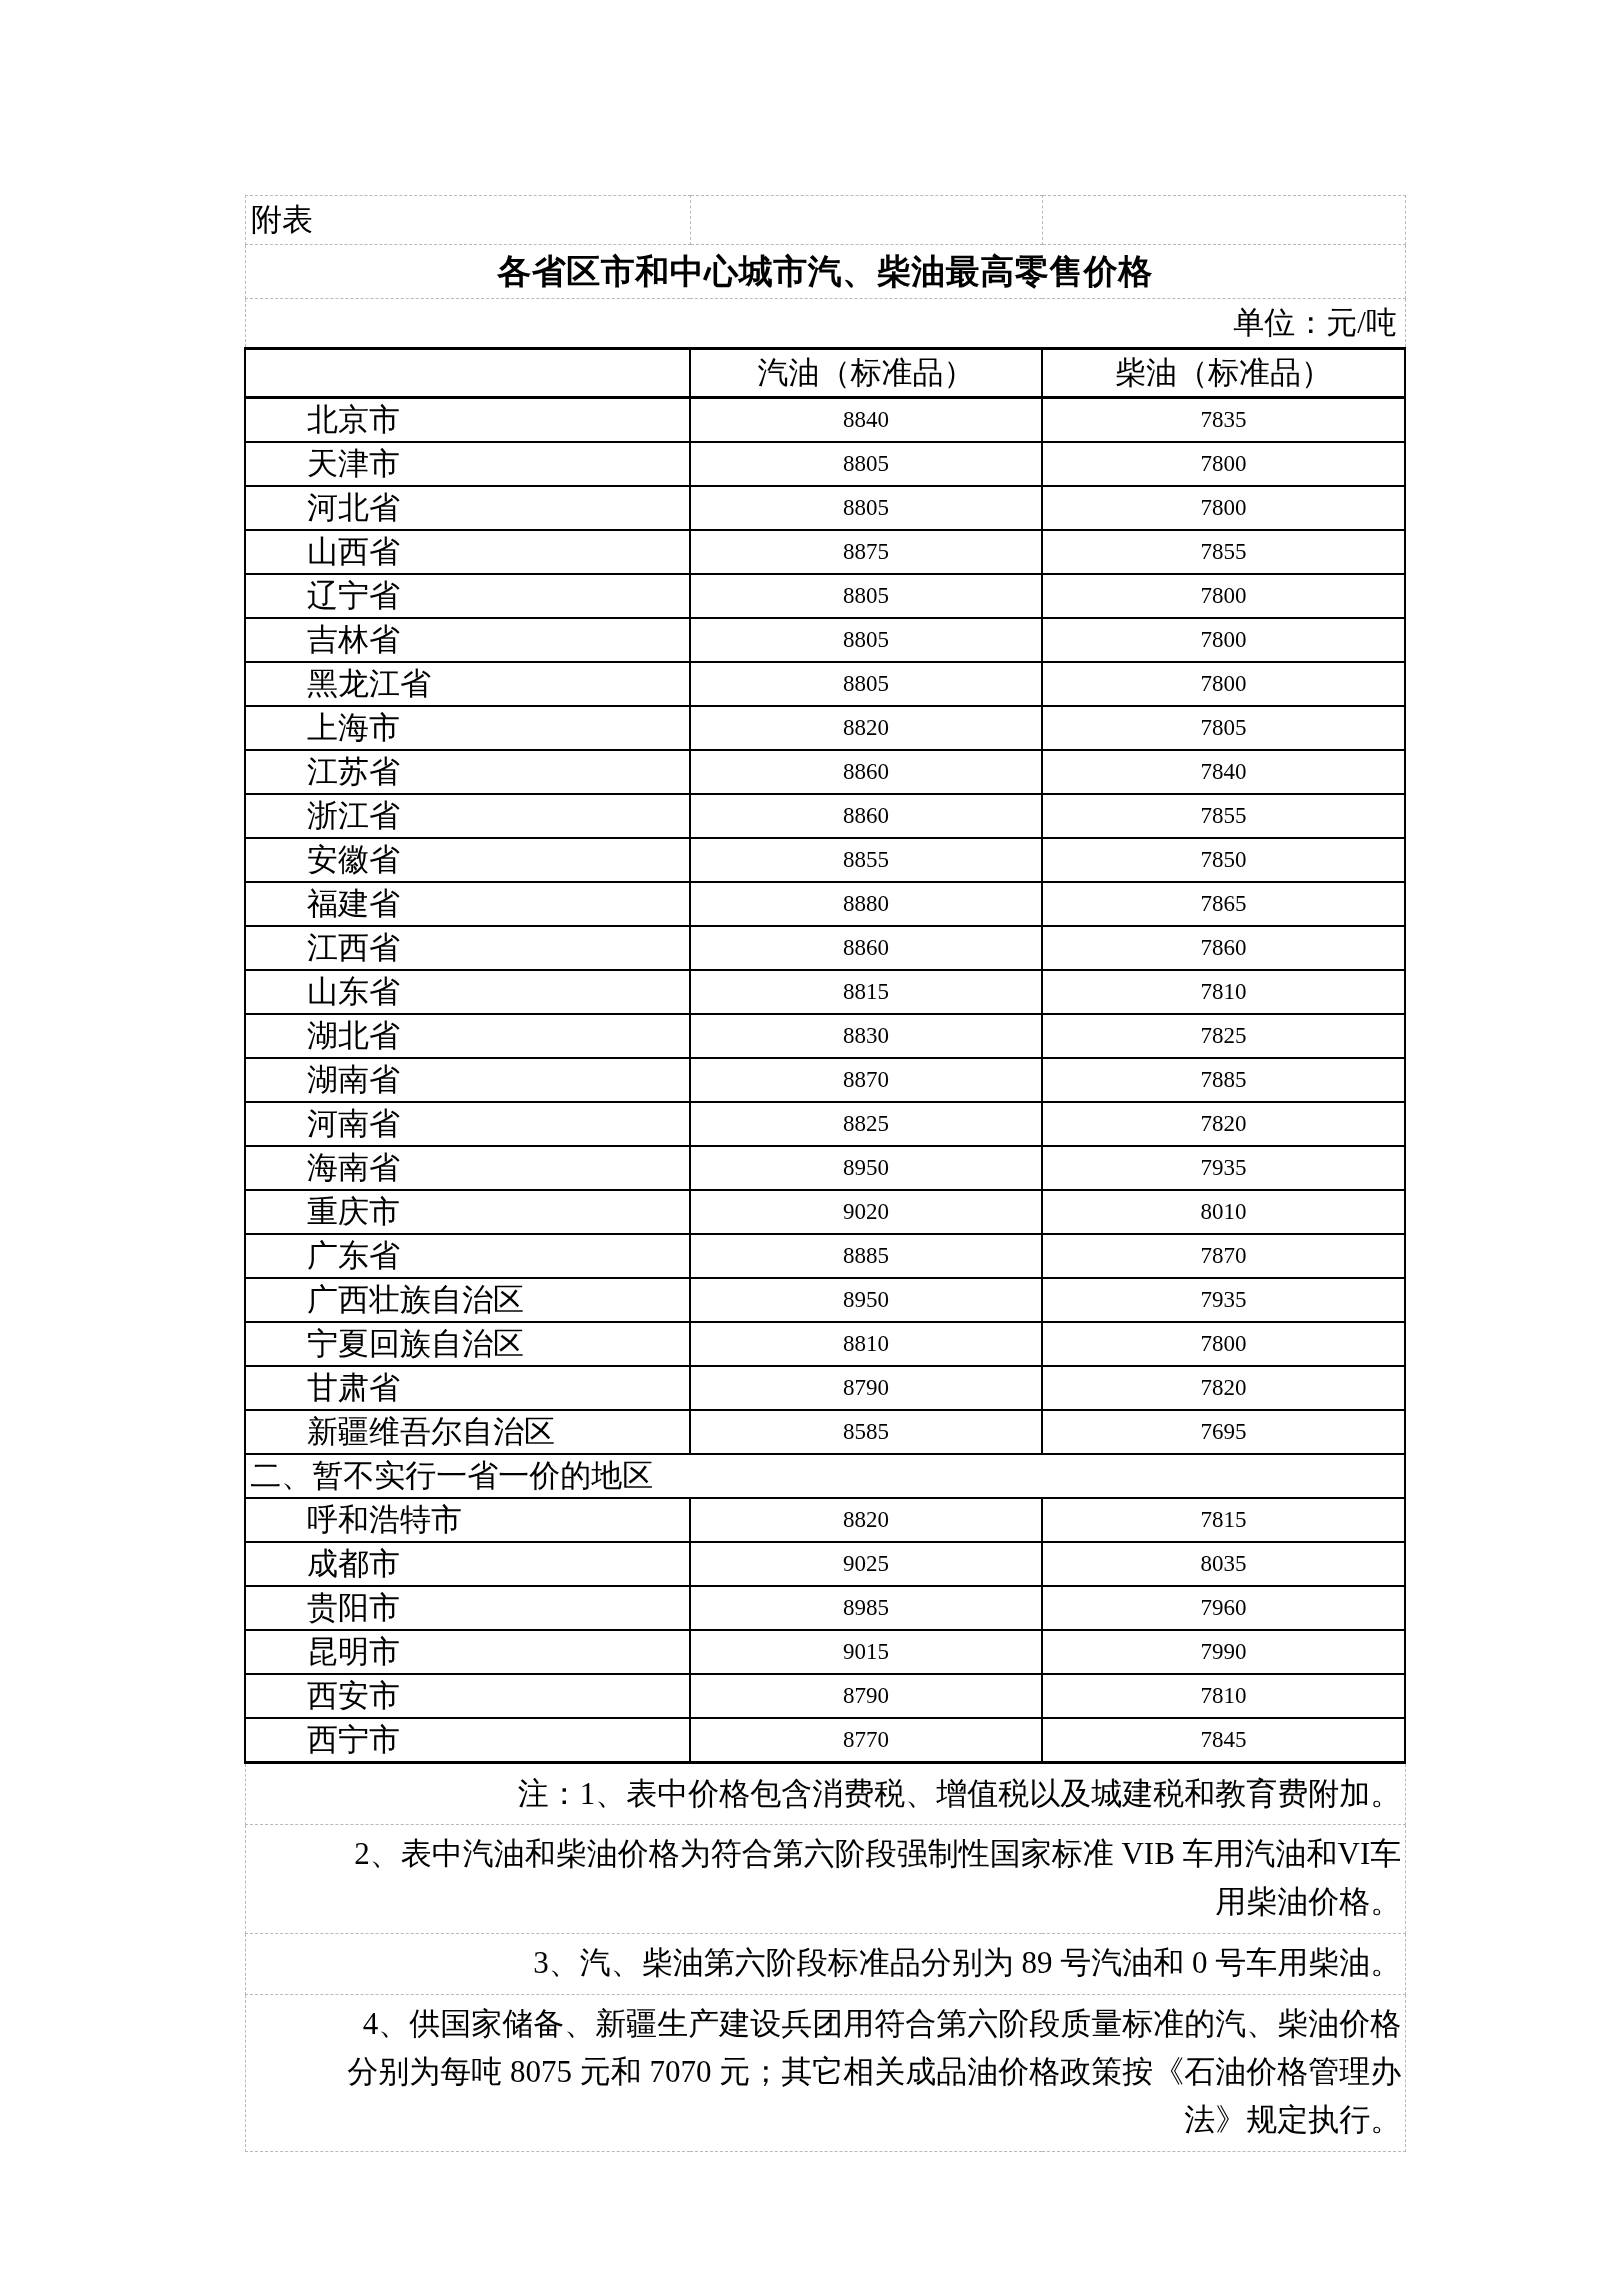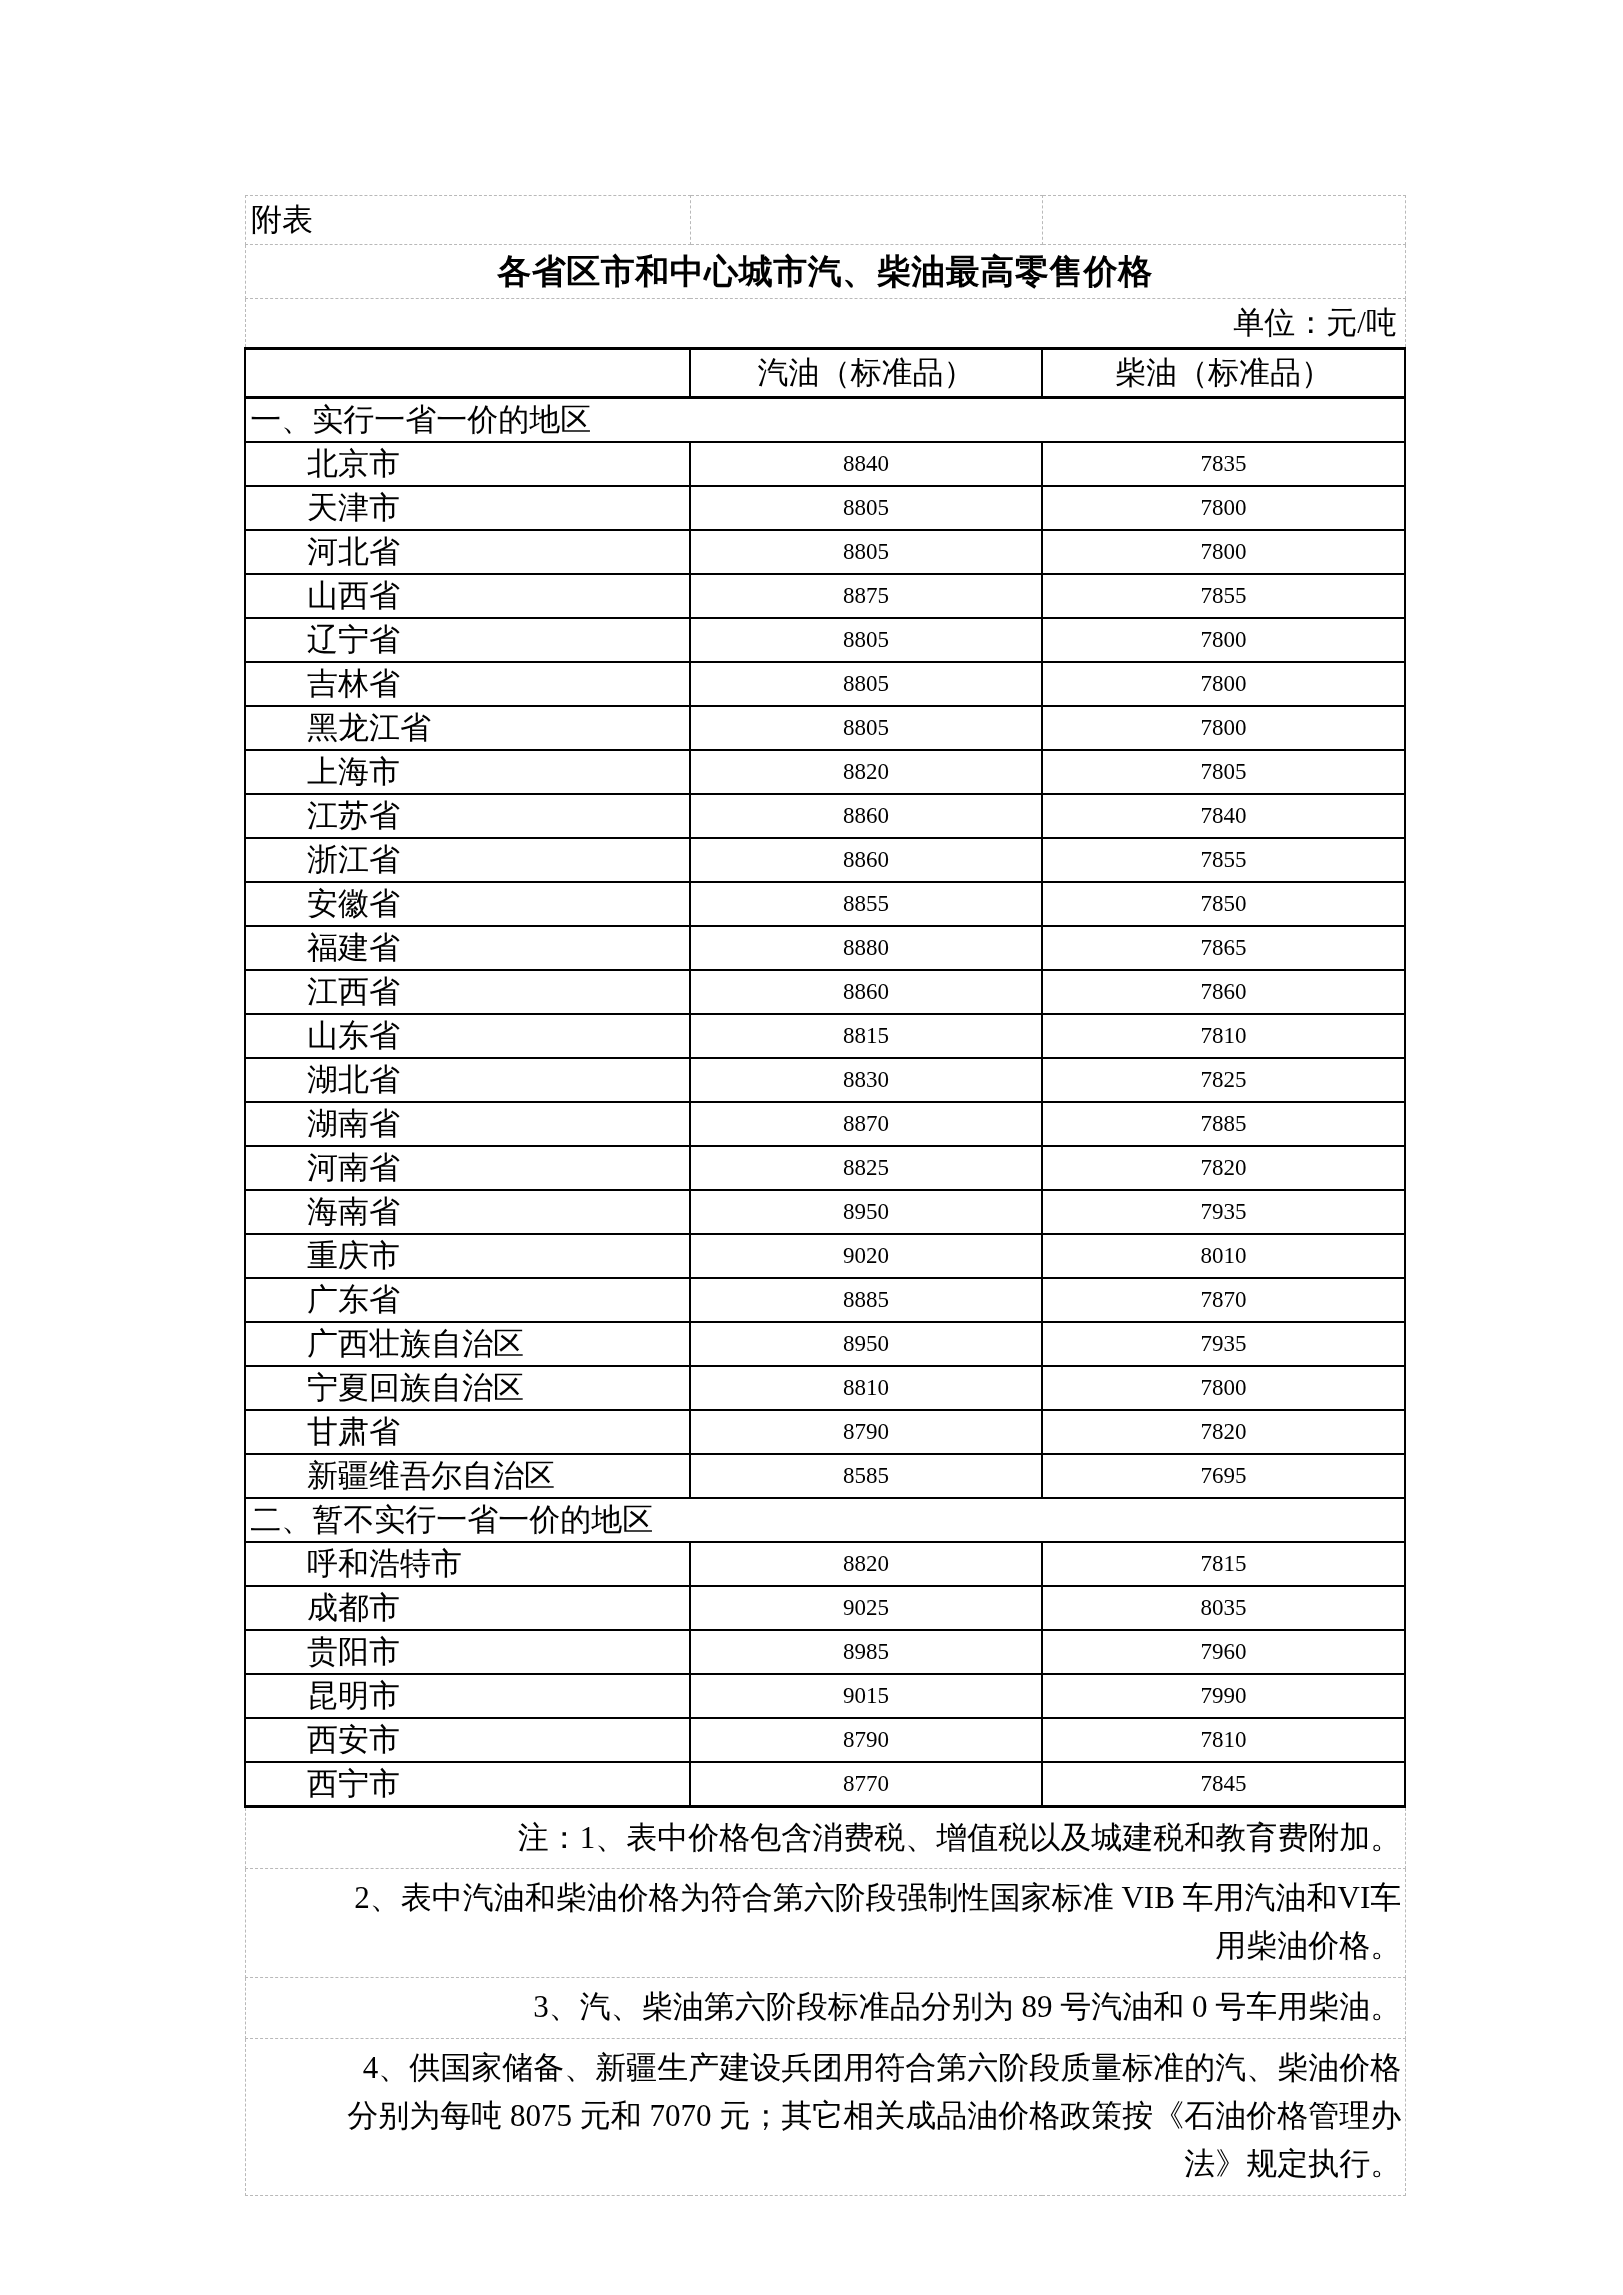--- a/index.html
+++ b/index.html
@@ -103,23 +103,20 @@
       <tr class="row-unit">
         <td class="ghost" colspan="3">单位：元/吨</td>
       </tr>
 
       <tr class="header-row">
         <td class="solid"></td>
         <td class="solid">汽油（标准品）</td>
         <td class="solid">柴油（标准品）</td>
       </tr>
 
-      <tr class="section-row">
-        <td class="solid" colspan="3">一、实行一省一价的地区</td>
-      </tr>
       <tr class="data-row">
         <td class="solid region-cell">北京市</td>
         <td class="solid num-cell">8840</td>
         <td class="solid num-cell">7835</td>
       </tr>
       <tr class="data-row">
         <td class="solid region-cell">天津市</td>
         <td class="solid num-cell">8805</td>
         <td class="solid num-cell">7800</td>
       </tr>

